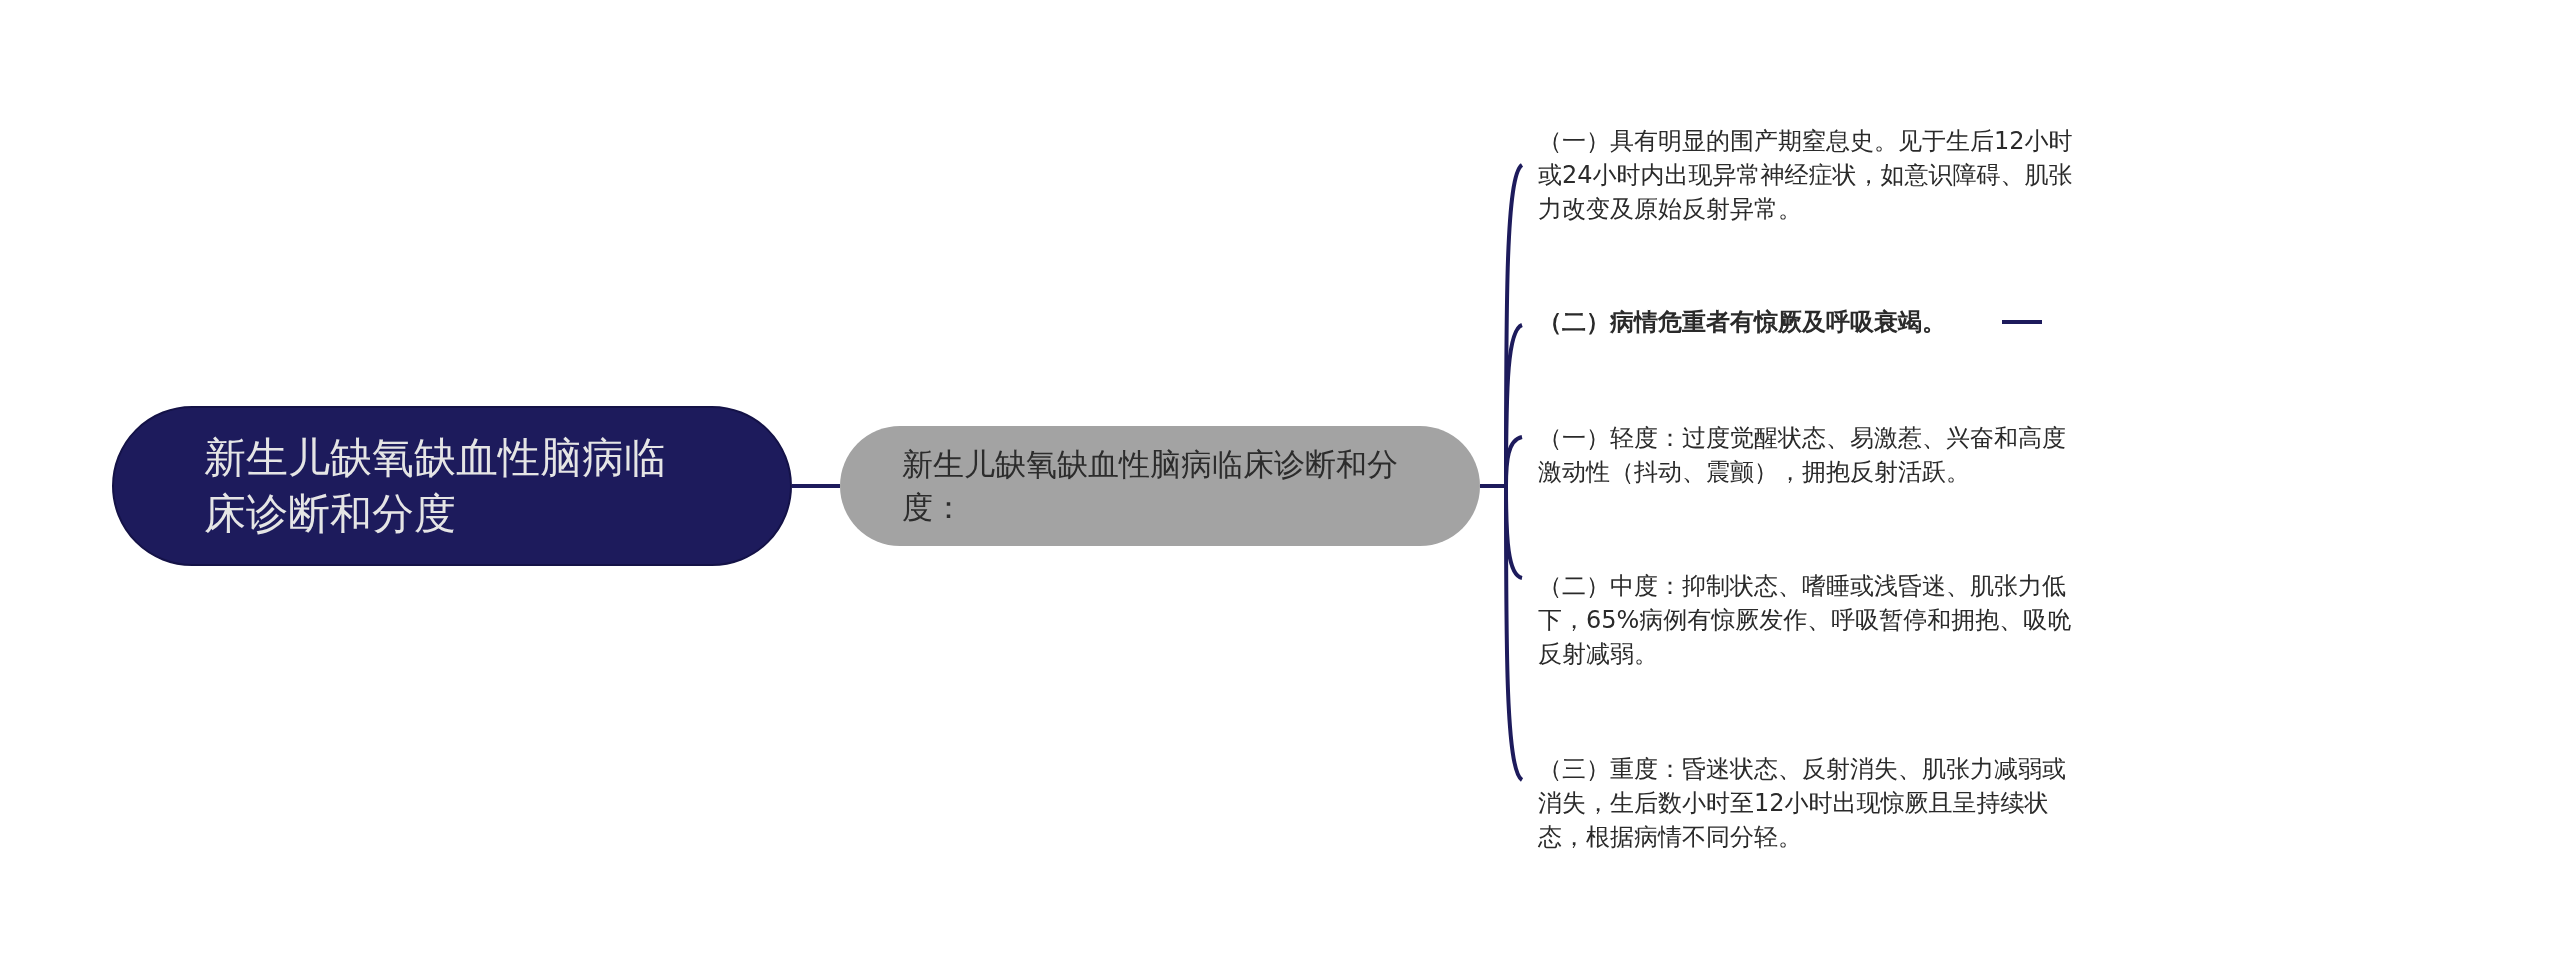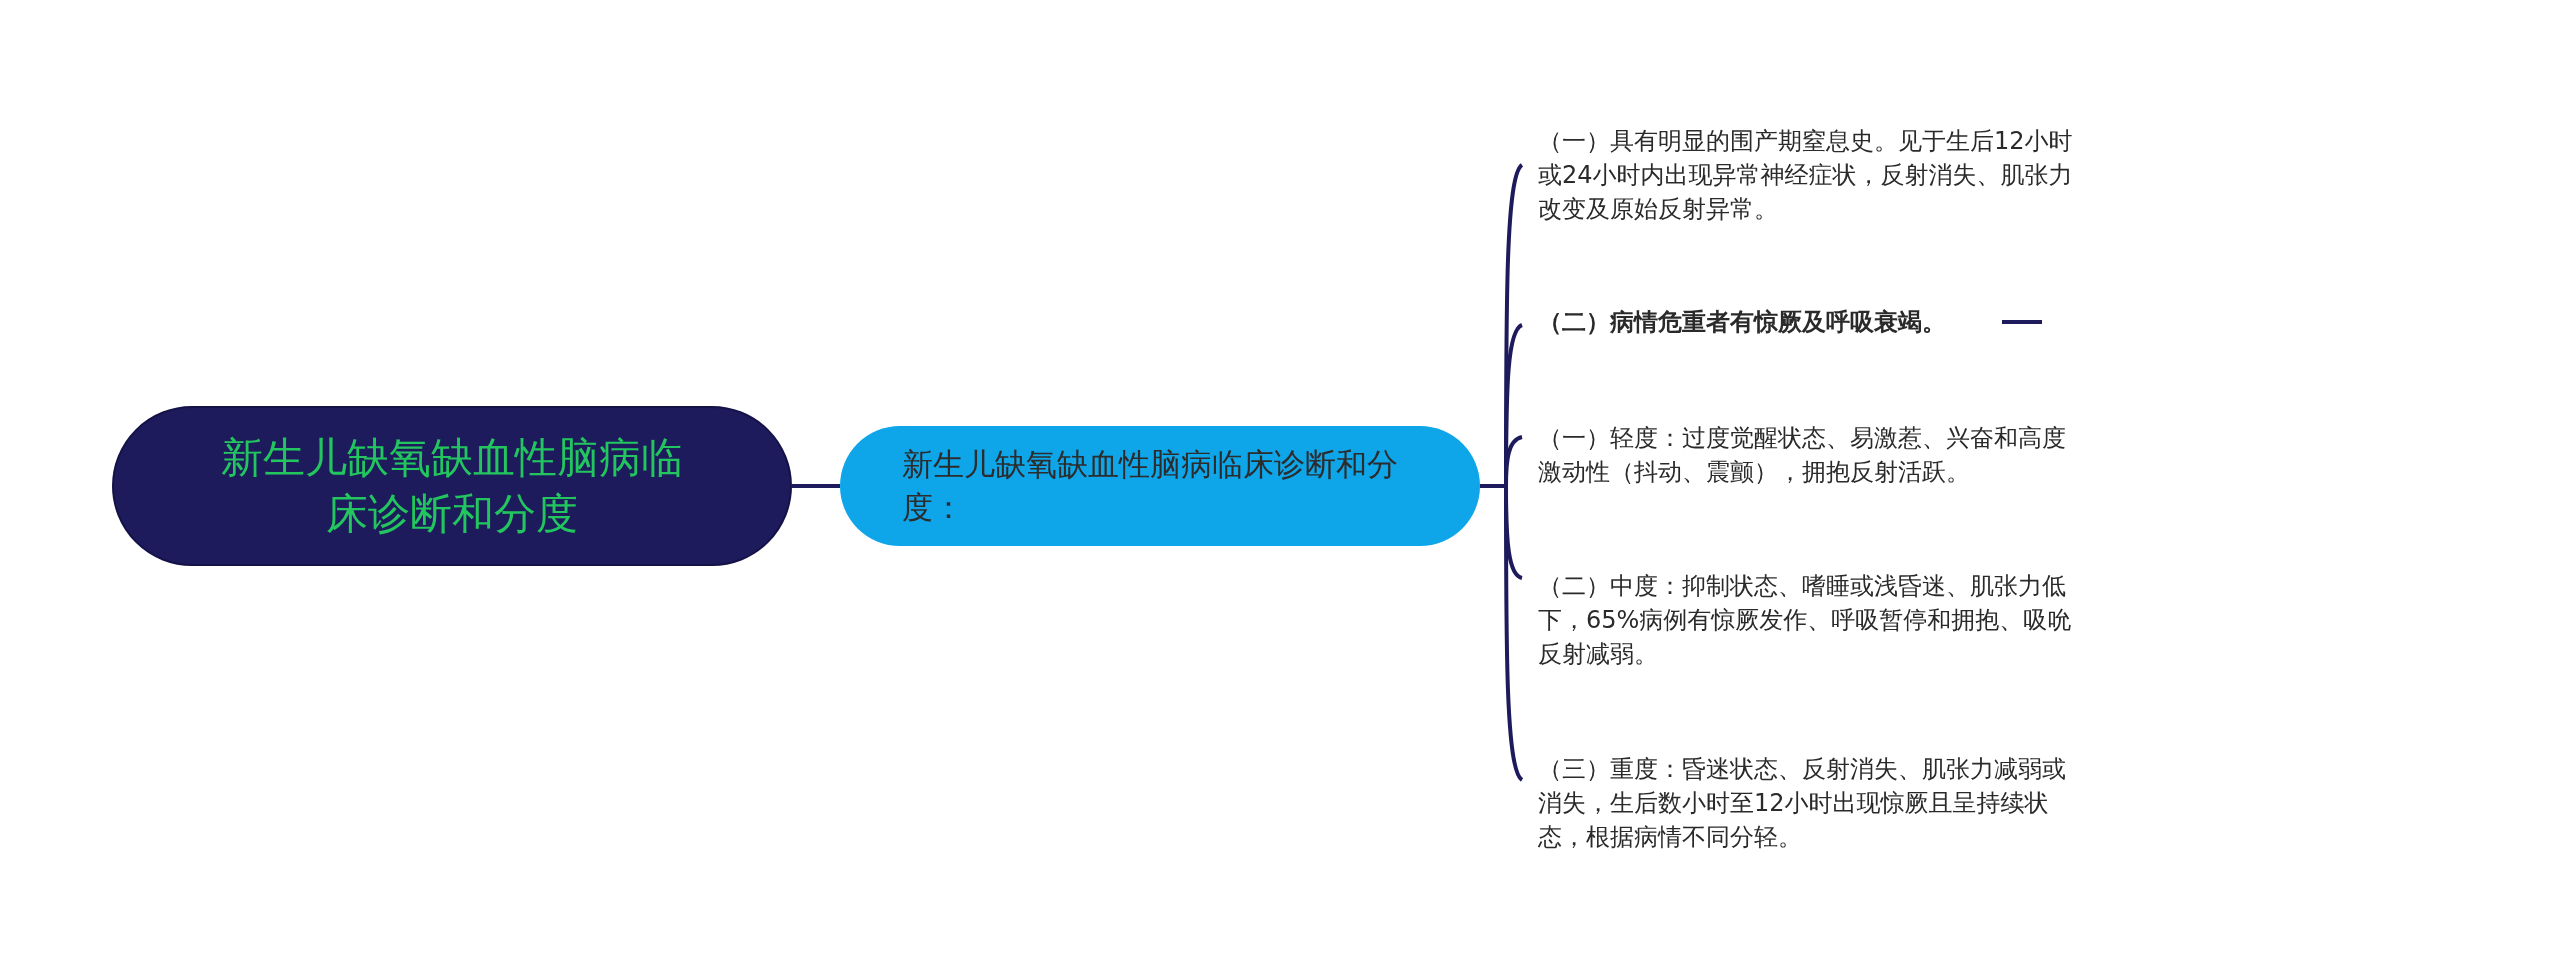--- a/index.html
+++ b/index.html
@@ -4,26 +4,26 @@
   <style>
     html, body { margin: 0; padding: 0; background: #ffffff; }
     body { width: 2560px; height: 970px; position: relative; overflow: hidden;
            font-family: "DejaVu Sans", "Liberation Sans", sans-serif; }
     .canvas { position: absolute; left: 0; top: 0; width: 2560px; height: 970px; }
     svg.links { position: absolute; left: 0; top: 0; width: 2560px; height: 970px; }
     .root {
       position: absolute; left: 112px; top: 406px; width: 680px; height: 160px;
       background: #1d1b5c; border-radius: 80px; border: 2px solid #141247;
       box-sizing: border-box;
-      display: flex; align-items: center; justify-content: center; text-align: center;
-      color: #22c55e; font-size: 42px; line-height: 56px; padding: 0 90px;
+      display: flex; align-items: center; justify-content: center; 
+      color: #e5e5e5; font-size: 42px; line-height: 56px; padding: 0 90px;
     }
     .sub {
       position: absolute; left: 840px; top: 426px; width: 640px; height: 120px;
-      background: #0ea5e9; border-radius: 60px;
+      background: #a3a3a3; border-radius: 60px;
       display: flex; align-items: center; box-sizing: border-box;
       padding: 0 70px 0 62px;
       color: #2c2c2c; font-size: 31px; line-height: 43px;
     }
     .leaf {
       position: absolute; left: 1538px; width: 540px;
       color: #2a2a2a; font-size: 24px; line-height: 34px;
     }
     .leaf .txt { display: block; }
     .leaf2 {
@@ -53,21 +53,21 @@
 
   <div class="root">
     <span>新生儿缺氧缺血性脑病临床诊断和分度</span>
   </div>
 
   <div class="sub">
     <span>新生儿缺氧缺血性脑病临床诊断和分度：</span>
   </div>
 
   <div class="leaf" style="top:124px;">
-    <span class="txt">（一）具有明显的围产期窒息史。见于生后12小时或24小时内出现异常神经症状，反射消失、肌张力改变及原始反射异常。</span>
+    <span class="txt">（一）具有明显的围产期窒息史。见于生后12小时或24小时内出现异常神经症状，如意识障碍、肌张力改变及原始反射异常。</span>
   </div>
 
   <div class="leaf" style="top:305px; width:460px;font-weight:bold;">
     <span class="txt">（二）病情危重者有惊厥及呼吸衰竭。</span>
   </div>
 
 
   <div class="leaf" style="top:421px;">
     <span class="txt">（一）轻度：过度觉醒状态、易激惹、兴奋和高度激动性（抖动、震颤），拥抱反射活跃。</span>
   </div>

